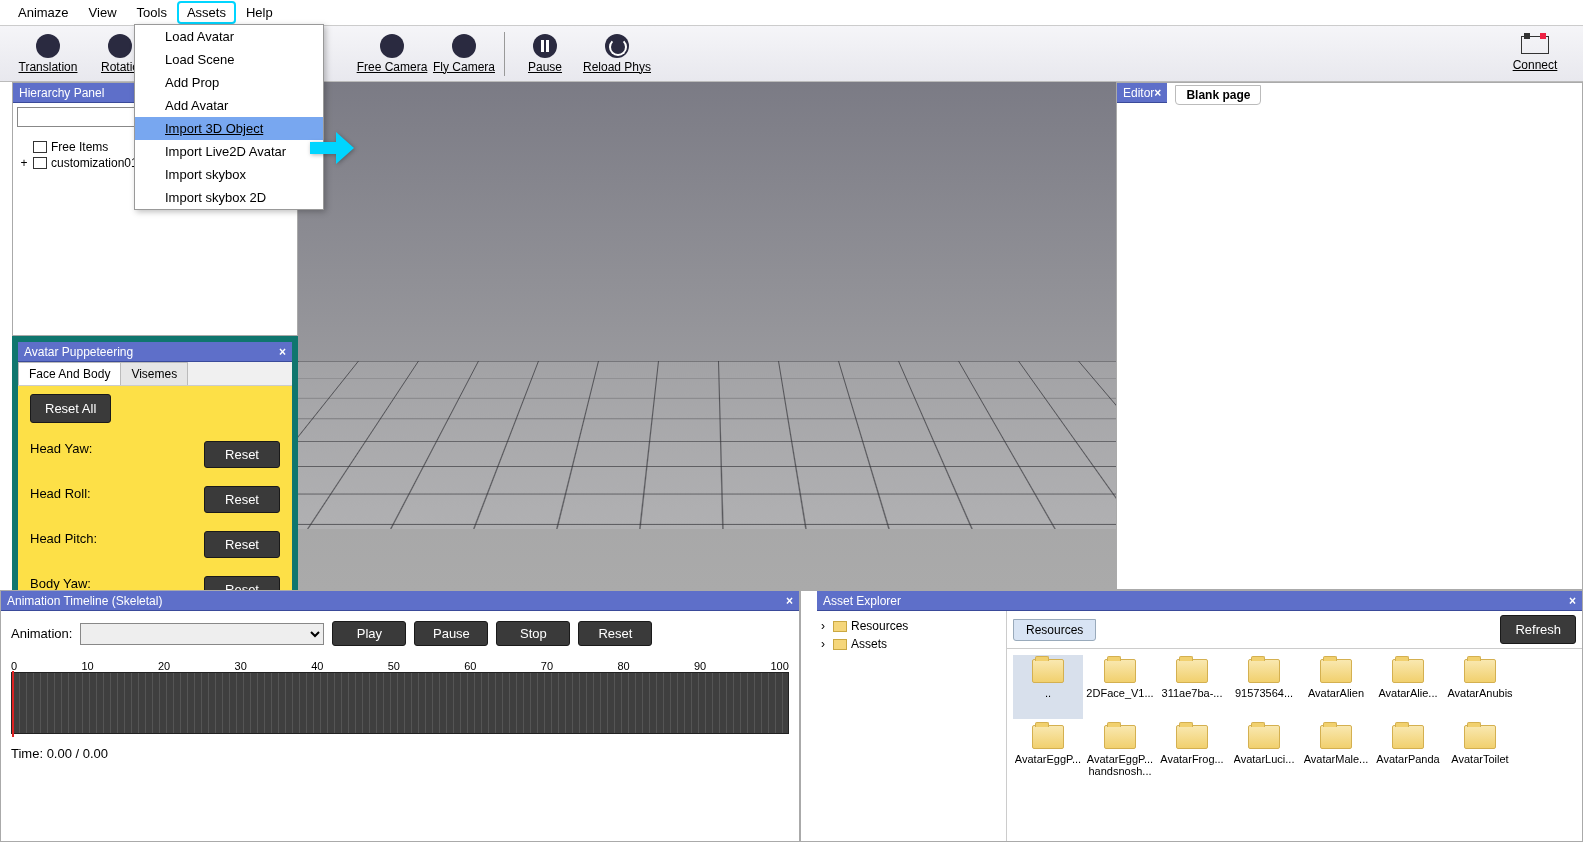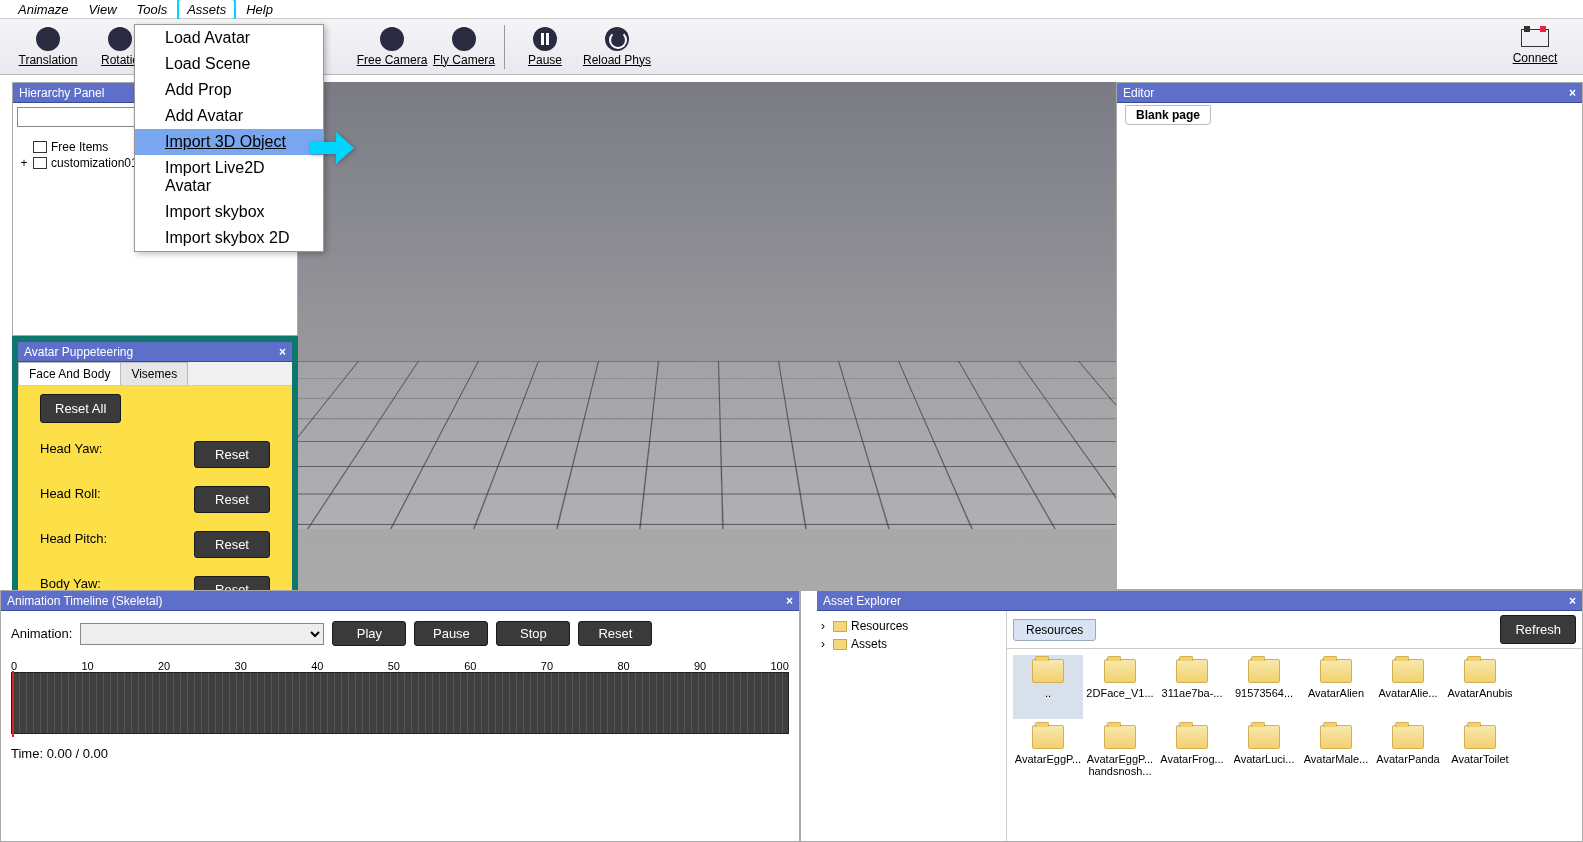--- a/index.html
+++ b/index.html
@@ -1,35 +1,35 @@
 <!DOCTYPE html>
 <html><head>
 <meta charset="utf-8">
 <style>
 * { box-sizing: border-box; margin: 0; padding: 0; font-family: 'Segoe UI', Tahoma, Arial, sans-serif; }
 body { width: 1583px; height: 842px; background: #fff; overflow: hidden; font-size: 13px; color: #000; position: relative; }
 
-.menubar { height: 19px; background: #fff; border-bottom: 1px solid #ccc; display: flex; align-items: center; padding-left: 8px; font-style: italic; }
+.menubar { height: 26px; background: #fff; border-bottom: 1px solid #ccc; display: flex; align-items: center; padding-left: 8px; }
 .menubar .menu-item { padding: 4px 10px; cursor: pointer; }
 .menubar .menu-item.active { border: 2px solid #00d5ff; border-radius: 4px; padding: 2px 8px; }
 
 .toolbar { height: 56px; background: linear-gradient(#f5f5f8,#e8e8ee); border-bottom: 1px solid #bbb; display: flex; align-items: center; padding: 0 12px; position: relative; text-decoration: underline; }
 .tool-btn { display: flex; flex-direction: column; align-items: center; justify-content: center; width: 72px; height: 52px; cursor: pointer; font-size: 12px; }
 .tool-btn .circle { width: 24px; height: 24px; border-radius: 50%; background: #2a2a40; margin-bottom: 2px; position: relative; }
 .tool-btn .circle.pause::before, .tool-btn .circle.pause::after { content:""; position:absolute; top:6px; width:3px; height:12px; background:#fff; }
 .tool-btn .circle.pause::before { left:8px; } .tool-btn .circle.pause::after { right:8px; }
 .tool-btn .circle.reload::after { content:""; position:absolute; top:4px; left:4px; width:14px; height:14px; border:2px solid #fff; border-radius:50%; border-top-color:transparent; }
 .tool-sep { width:1px; height:44px; background:#999; margin: 0 4px; }
 .tool-right { margin-left: auto; }
 .connect-icon { width:28px; height:18px; border:1px solid #333; margin-bottom:4px; position:relative; }
 .connect-icon::before, .connect-icon::after { content:""; position:absolute; width:6px; height:6px; background:#333; top:-4px; }
 .connect-icon::before { left:2px; } .connect-icon::after { right:2px; background:#e24; }
 
 .dropdown-menu { position: absolute; top: 24px; left: 134px; width: 190px; background: #fff; border: 1px solid #999; box-shadow: 2px 2px 6px rgba(0,0,0,0.25); z-index: 100; }
-.dropdown-menu .dm-item { padding: 4px 30px; font-size: 16px; cursor: pointer; }
+.dropdown-menu .dm-item { padding: 4px 30px; font-size: 13px; cursor: pointer; }
 .dropdown-menu .dm-item.highlight { background: #78a7f0; text-decoration: underline; }
 
 .arrow-cursor { position: absolute; top: 130px; left: 310px; z-index: 101; }
 .arrow-cursor svg { filter: drop-shadow(1px 1px 2px rgba(0,0,0,0.3)); }
 
 .main-area { position: absolute; top: 82px; left: 0; right: 0; bottom: 252px; display: flex; }
 .left-col { width: 286px; display: flex; flex-direction: column; margin-left: 12px; }
 
 .panel-header { height: 20px; background: #5e6fc9; color: #fff; font-size: 12px; padding: 2px 6px; display: flex; align-items: center; border-bottom: 1px solid #3a4a9a; }
 .panel-header .close-x { margin-left: auto; cursor: pointer; font-weight: bold; }
@@ -39,36 +39,36 @@
 .hierarchy input { width: 268px; height: 20px; border: 1px solid #888; padding: 0 4px; }
 .tree { padding: 8px 6px; font-size: 12px; }
 .tree-row { display: flex; align-items: center; gap: 4px; padding: 1px 0; }
 .tree-exp { width: 10px; text-align: center; }
 .tree-icon { width: 14px; height: 12px; border: 1px solid #333; display: inline-block; }
 
 .puppet { flex: 1; border: 6px solid #0f766e; background: #fde047; display: flex; flex-direction: column; }
 .tabs-row { display: flex; border-bottom: 1px solid #ccc; background: #f0f0f0; }
 .tab { padding: 4px 10px; font-size: 12px; background: #fff; border: 1px solid #bbb; border-bottom: none; margin-right: -1px; }
 .tab.inactive { background: #e6e6e6; }
-.puppet-body { padding: 8px 22px; overflow-y: scroll; flex: 1; }
+.puppet-body { padding: 8px 12px; overflow-y: scroll; flex: 1; }
 .btn-dark { background: #3a3a3a; color: #fff; border: 1px solid #1a1a1a; border-radius: 3px; padding: 6px 14px; font-size: 13px; cursor: pointer; text-align: center; }
 .param-row { display: flex; justify-content: space-between; align-items: flex-start; margin: 18px 0 6px 0; font-size: 13px; }
 .param-row .btn-dark { width: 76px; padding: 5px 0; }
 .hscroll { height: 16px; background: #f0f0f0; border-top: 1px solid #ccc; display:flex; justify-content:space-between; align-items:center; padding: 0 2px; }
 .hscroll span { font-size: 10px; }
 
 .viewport { flex: 1; background: linear-gradient(to bottom, #7b7b85 0%, #9a9a9e 58%, #a3a3a5 60%, #aaa 100%); position: relative; overflow: hidden; }
 .grid-floor { position: absolute; bottom: 0; left: 0; right: 0; height: 45%; 
   background:
     repeating-linear-gradient(to right, rgba(50,50,55,0.7) 0 1px, transparent 1px 60px),
     repeating-linear-gradient(to bottom, rgba(50,50,55,0.7) 0 1px, transparent 1px 32px),
     linear-gradient(#a2a2a5,#b0b0b2);
   transform: perspective(700px) rotateX(58deg); transform-origin: top center; }
 
-.editor-panel { width: 467px; border: 1px solid #aaa; background: #fff; display: flex; flex-direction: column; justify-content: space-between; }
+.editor-panel { width: 467px; border: 1px solid #aaa; background: #fff; display: flex; flex-direction: row; justify-content: space-between; }
 .editor-body { flex: 1; background: #fff; padding: 2px 4px; }
 .blank-tab { display:inline-block; background:#fff; border:1px solid #bbb; border-radius: 0 0 4px 4px; padding: 2px 10px; font-size: 12px; font-weight: bold; margin-left: 4px; }
 
 .bottom-area { position: absolute; bottom: 0; left: 0; right: 0; height: 252px; display: flex; }
 
 .timeline { width: 800px; border: 1px solid #aaa; background: #fff; display: flex; flex-direction: column; }
 .tl-controls { display: flex; align-items: center; gap: 8px; padding: 10px; }
 .tl-controls select { width: 244px; height: 22px; border: 1px solid #888; background: #eee; }
 .tl-controls .btn-dark { width: 74px; padding: 4px 0; }
 .tl-ruler { margin: 4px 10px; }

